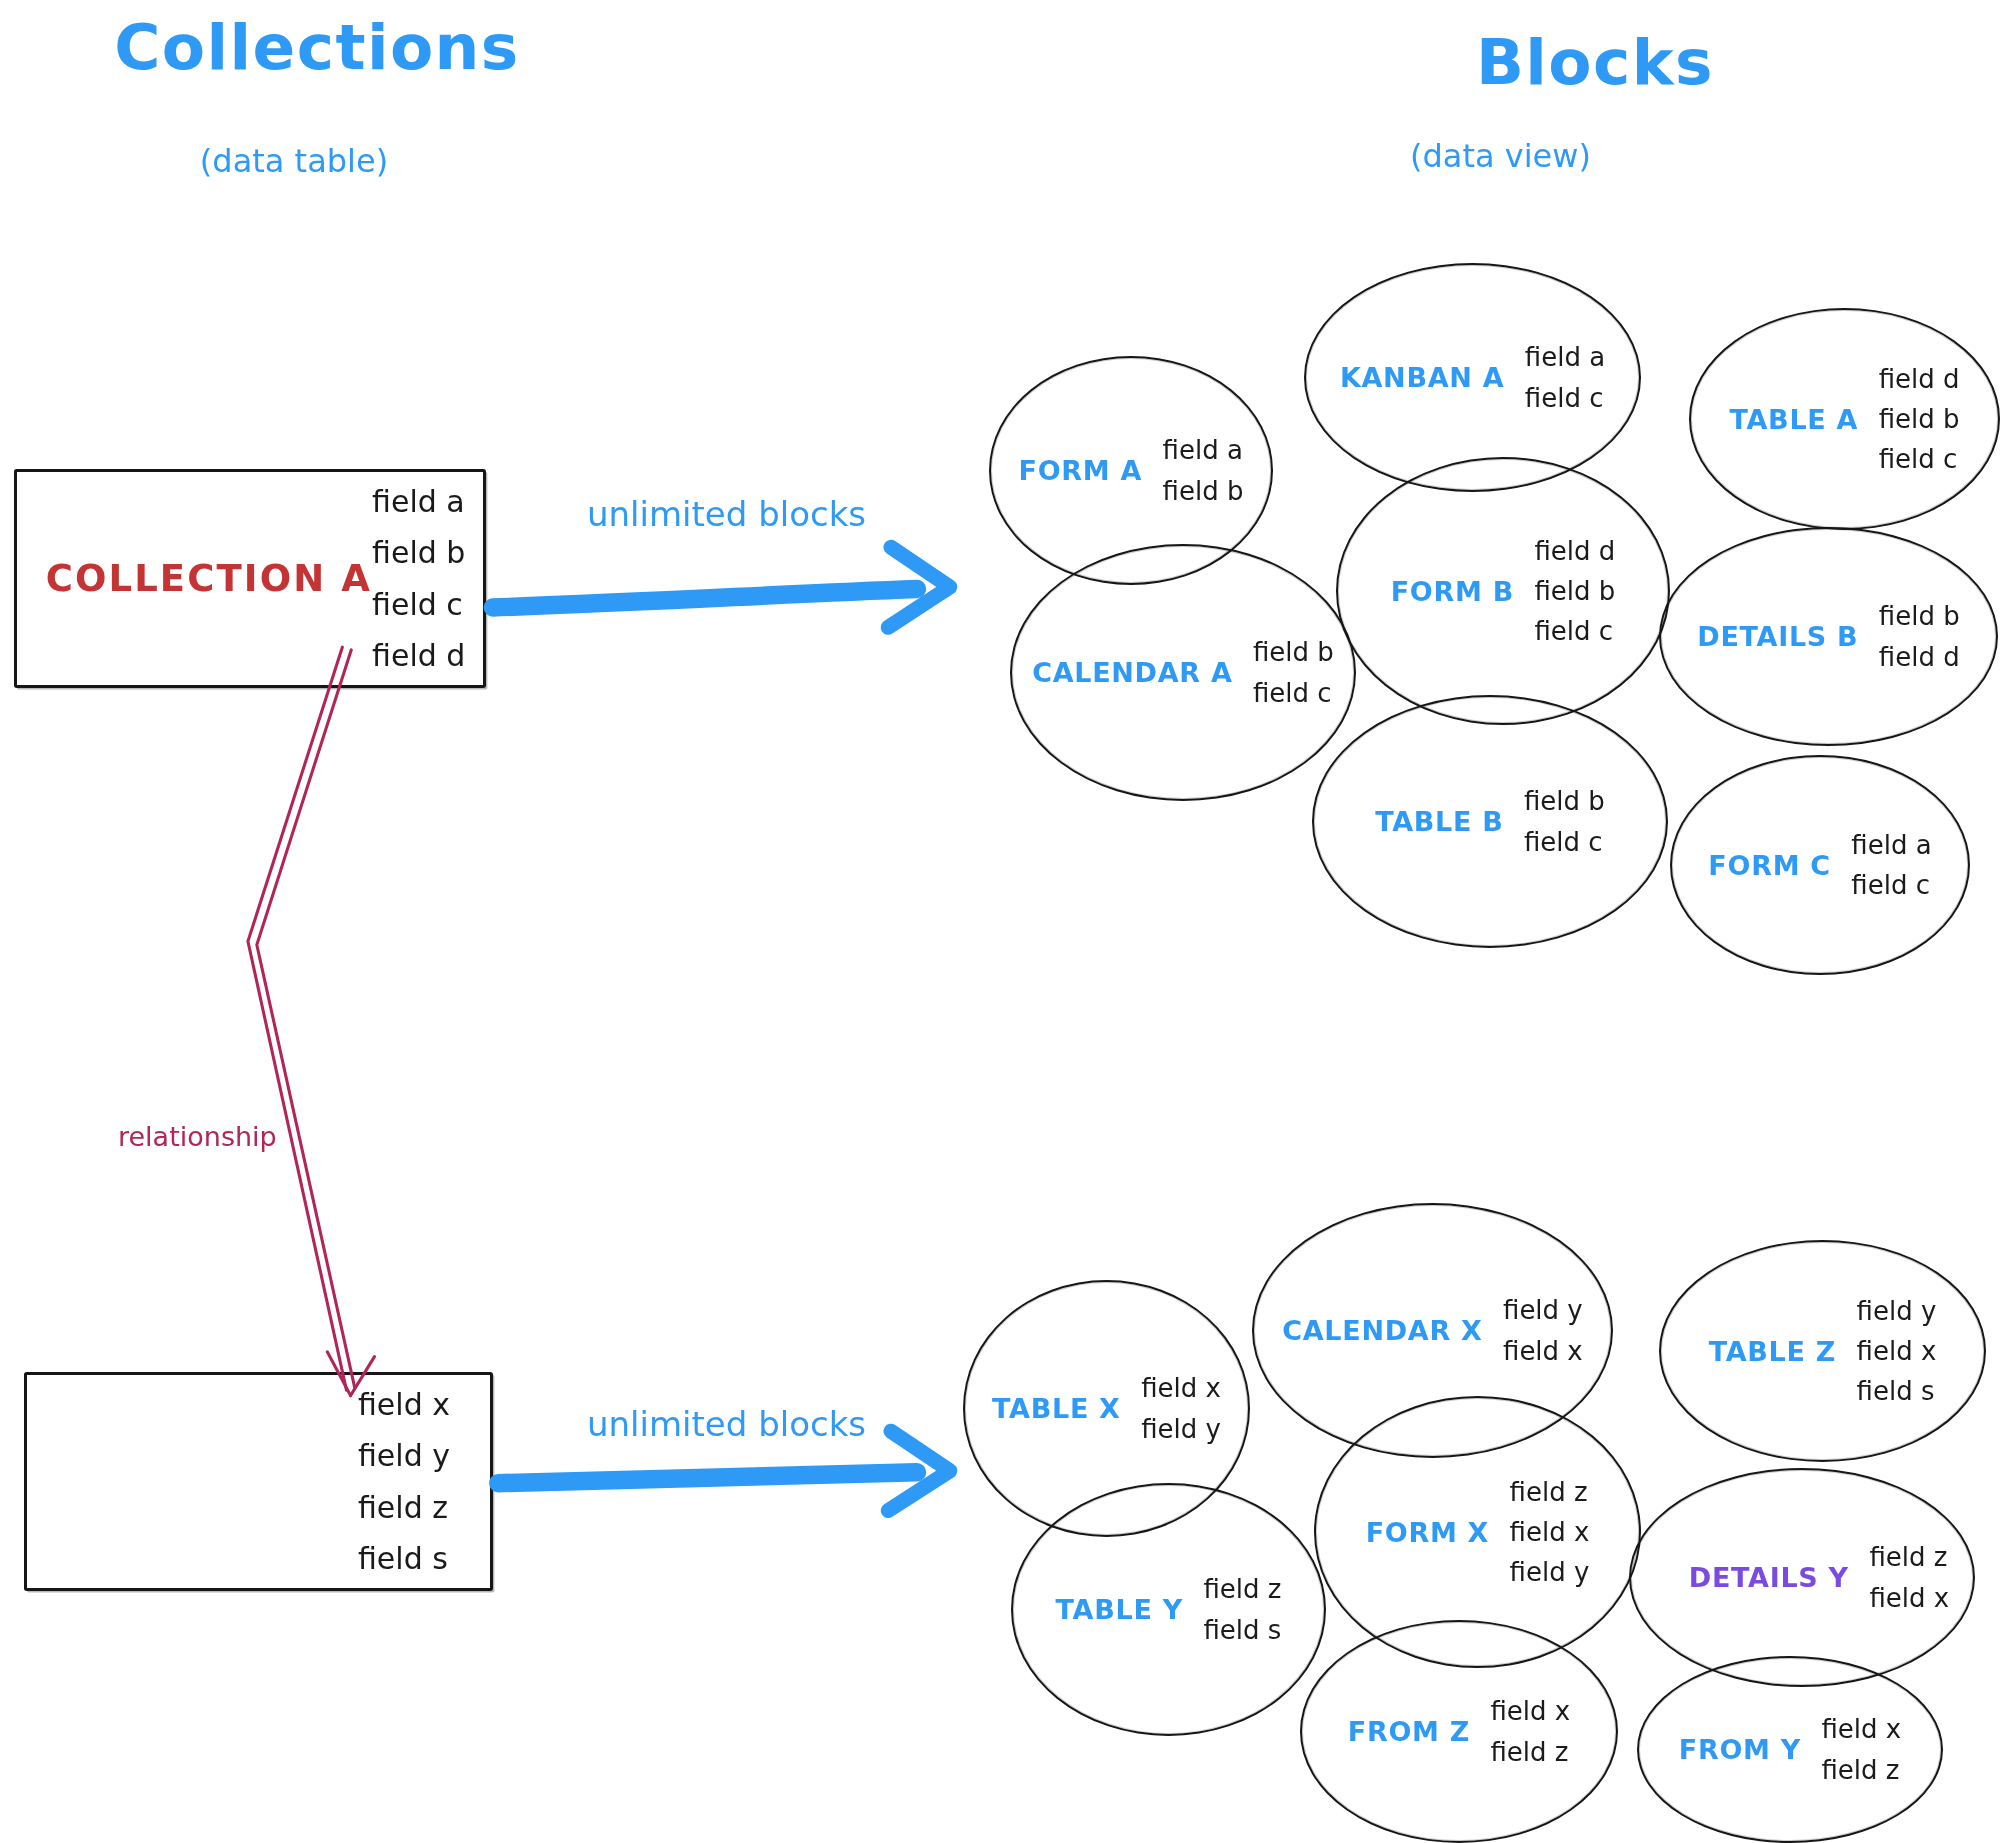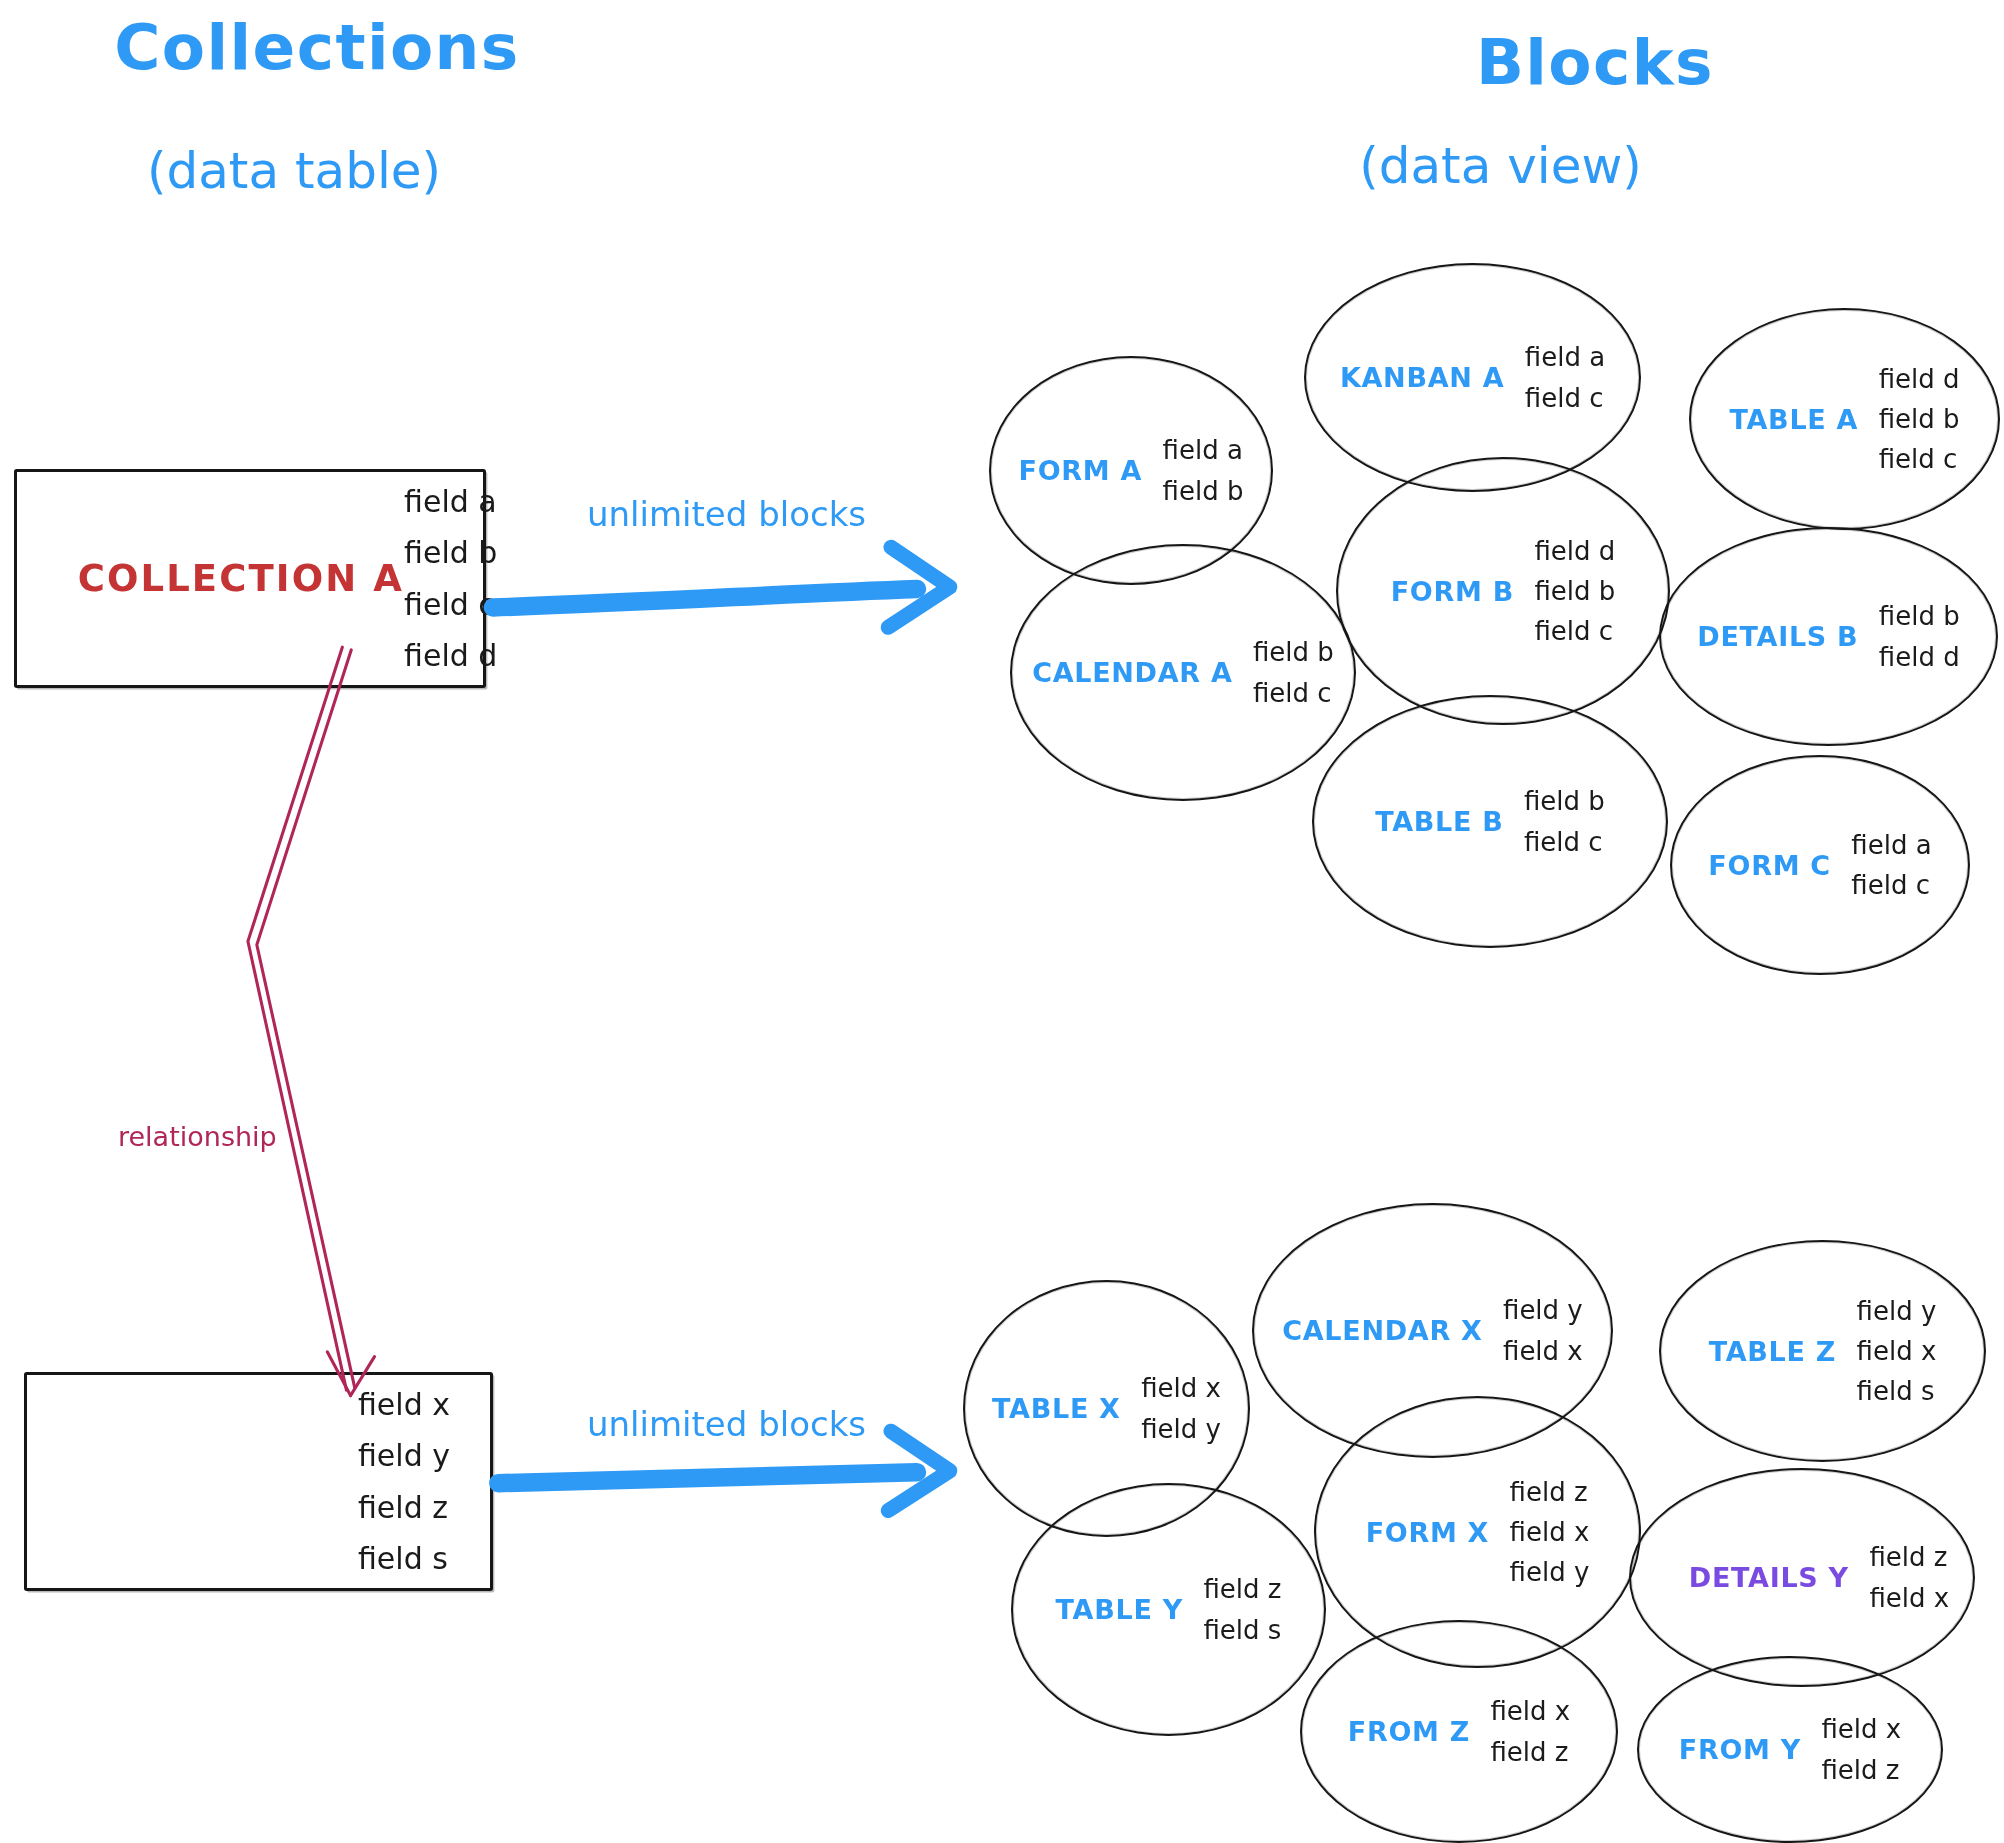--- a/index.html
+++ b/index.html
@@ -22,36 +22,36 @@
 
   .title{
     position:absolute;
     color:var(--blue);
     font-size:63px;font-weight:700;letter-spacing:1.4px;
     text-align:center;line-height:1.05;white-space:nowrap;
   }
   .subtitle{
     position:absolute;
     color:var(--blue);
-    font-size:50px;font-weight:500;
+    font-size:32px;font-weight:500;
     text-align:center;line-height:1.05;white-space:nowrap;
   }
 
   .colbox{
     position:absolute;
     border:3.4px solid var(--ink);
     border-radius:2.7px;
     background:#ffffff;
     display:flex;align-items:center;
     box-shadow:2.1px 2.1px 0 -0.7px rgba(22,22,22,.30);
   }
   .colbox .cname{
     color:var(--red);
     font-size:37px;font-weight:700;letter-spacing:2.1px;
-    padding-left:29px;white-space:nowrap;margin-left:32px;
+    padding-left:29px;white-space:nowrap;
   }
   .colbox .cfields{
     margin-left:auto;
     display:flex;flex-direction:column;gap:16.4px;
     padding-right:40px;
     font-size:30px;color:#1a1a1a;
   }
   .colbox .cfields span{white-space:nowrap;}
 
   .ellipse{

